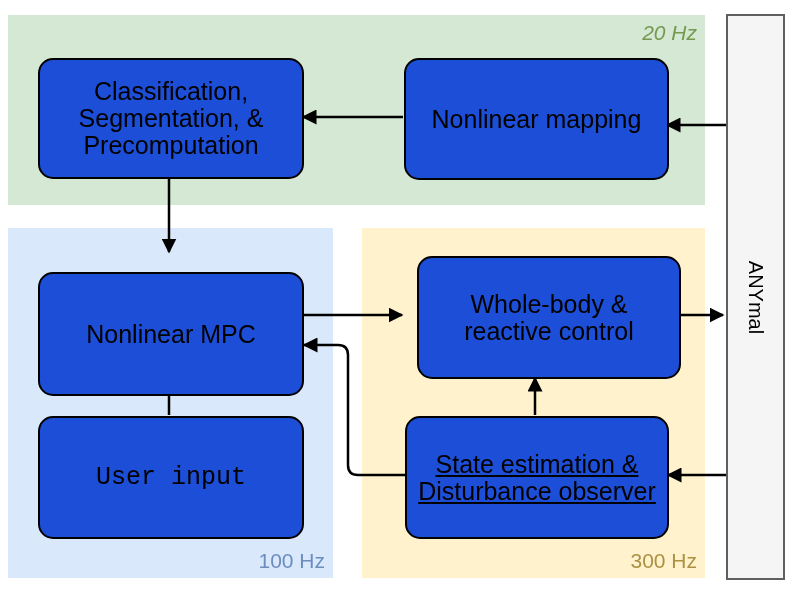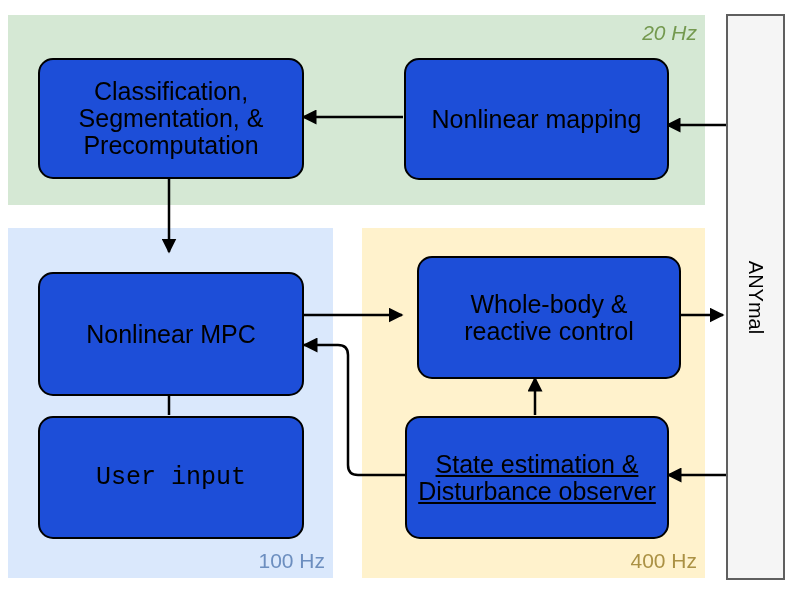--- a/index.html
+++ b/index.html
@@ -58,21 +58,21 @@
 <body>
 
 <div class="canvas">
 
   <div class="region region-green"></div>
   <div class="region region-blue"></div>
   <div class="region region-yellow"></div>
 
   <div class="region-label label-20hz">20 Hz</div>
   <div class="region-label label-100hz">100 Hz</div>
-  <div class="region-label label-400hz">400 Hz</div>
+  <div class="region-label label-400hz">300 Hz</div>
 
   <svg class="wires" width="789" height="594" viewBox="0 0 789 594">
     <defs>
       <marker id="arrow" viewBox="0 0 10 10" refX="9" refY="5" markerWidth="6" markerHeight="6" orient="auto-start-reverse">
         <path d="M0,0 L10,5 L0,10 z" fill="#000000"></path>
       </marker>
     </defs>
     <g stroke="#000000" stroke-width="2.5" fill="none">
       <line x1="727" y1="125" x2="667" y2="125" marker-end="url(#arrow)"></line>
       <line x1="403" y1="117" x2="303" y2="117" marker-end="url(#arrow)"></line>

